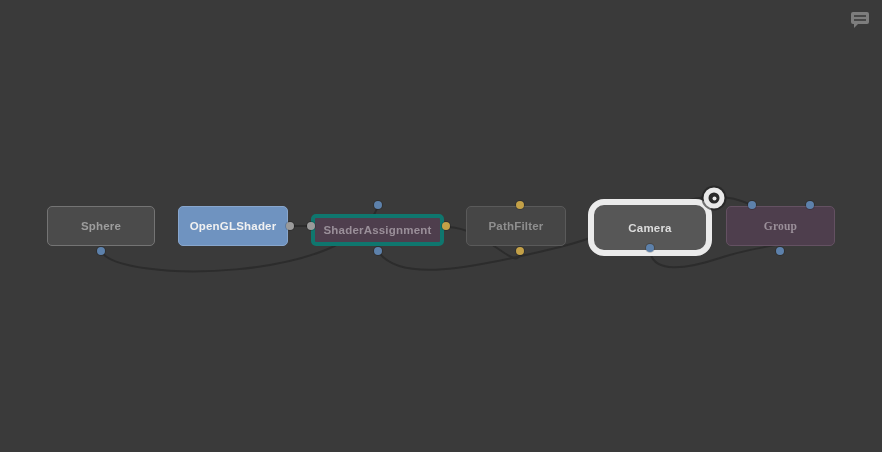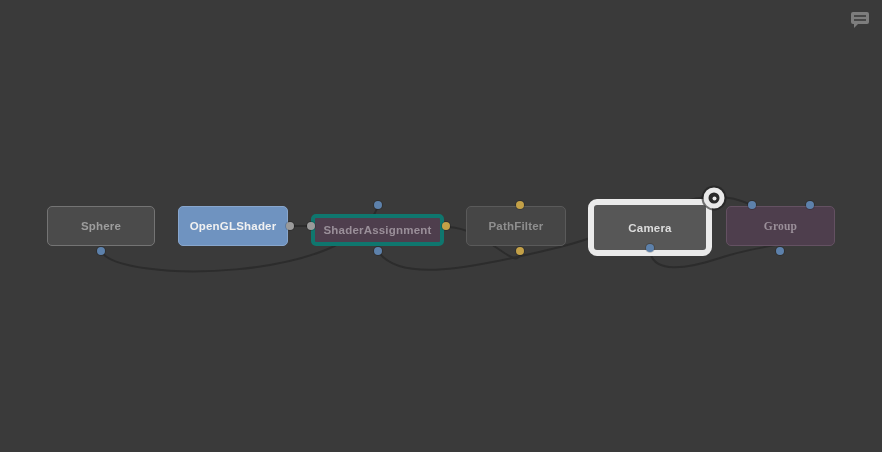--- a/index.html
+++ b/index.html
@@ -15,21 +15,21 @@
     position:absolute;z-index:2;display:flex;align-items:center;justify-content:center;
     border-radius:5px;font-weight:bold;font-size:11.5px;letter-spacing:.2px;
     box-sizing:border-box;cursor:default;user-select:none;
   }
   .node-sphere{left:47px;top:206px;width:108px;height:40px;background:#4b4b4b;border:1px solid #747474;color:#9d9d9d;}
   .node-openglshader{left:178px;top:206px;width:110px;height:40px;background:var(--node-shader,#6f93c0);border:1px solid #88a6cd;color:#f1f1f1;}
   .node-shaderassignment{left:311px;top:206px;width:133px;height:32px;background:var(--node-plum,#4e3e4d);border:4px solid #0f766e;color:#9a8f99;margin-top:8px;}
   .node-pathfilter{left:466px;top:206px;width:100px;height:40px;background:#464646;border:1px solid #5a5a5a;color:#8f8f8f;}
   .node-camera{
     left:588px;top:199px;width:124px;height:57px;
-    background:#575757;border:6px solid var(--camera-halo,#ebebeb);border-radius:9px;
+    background:#575757;border:6px solid var(--camera-halo,#ebebeb);border-radius:16px;
     color:#dcdcdc;
   }
   .node-group{left:726px;top:206px;width:109px;height:40px;background:var(--node-plum,#4e3e4d);border:1px solid #645162;color:#9a8f99;font-family:Liberation Serif, serif;}
 
   #ports{position:absolute;left:0;top:0;width:100%;height:100%;z-index:4;pointer-events:none;}
   .port{
     position:absolute;width:8px;height:8px;border-radius:50%;
     transform:translate(-50%,-50%);pointer-events:auto;
     box-shadow:0 0 0 1px rgba(0,0,0,.18);
   }

